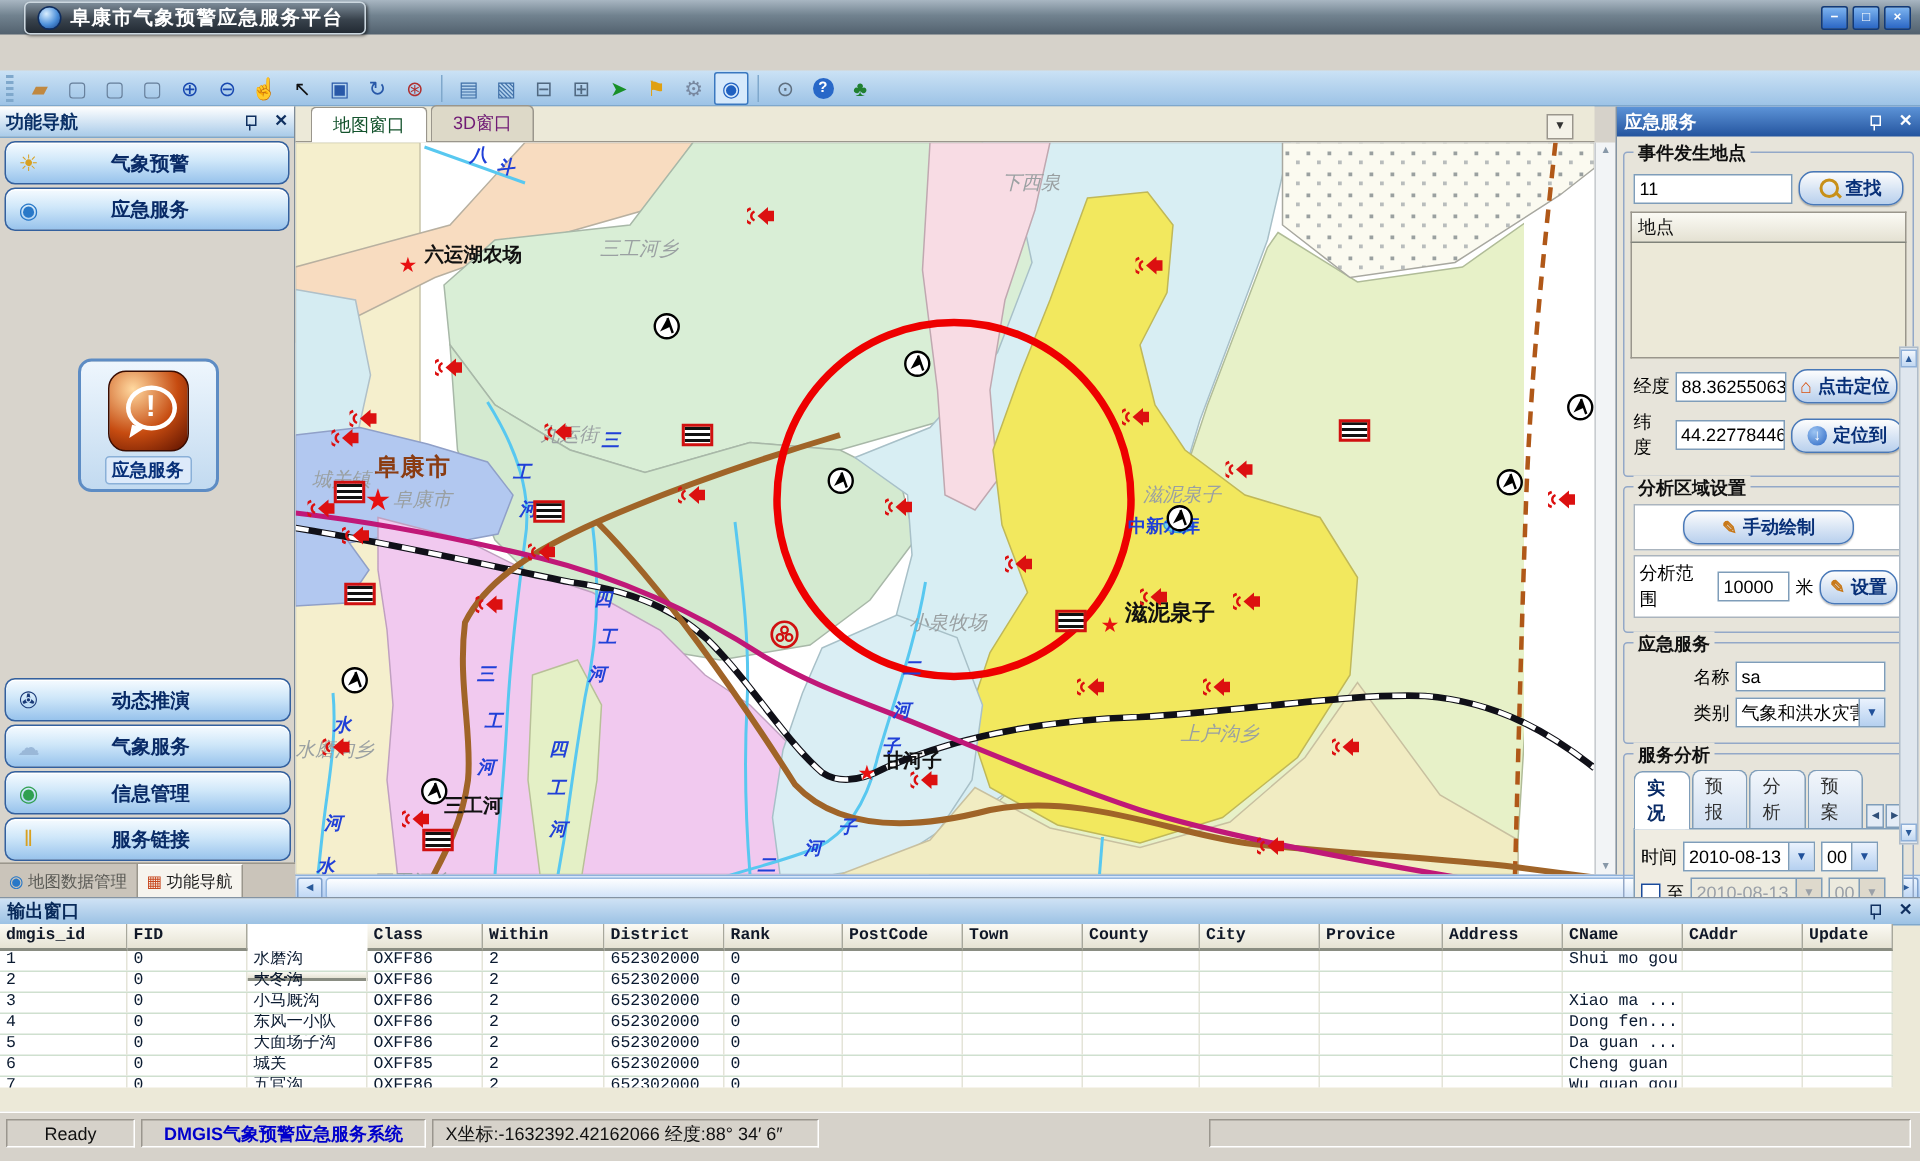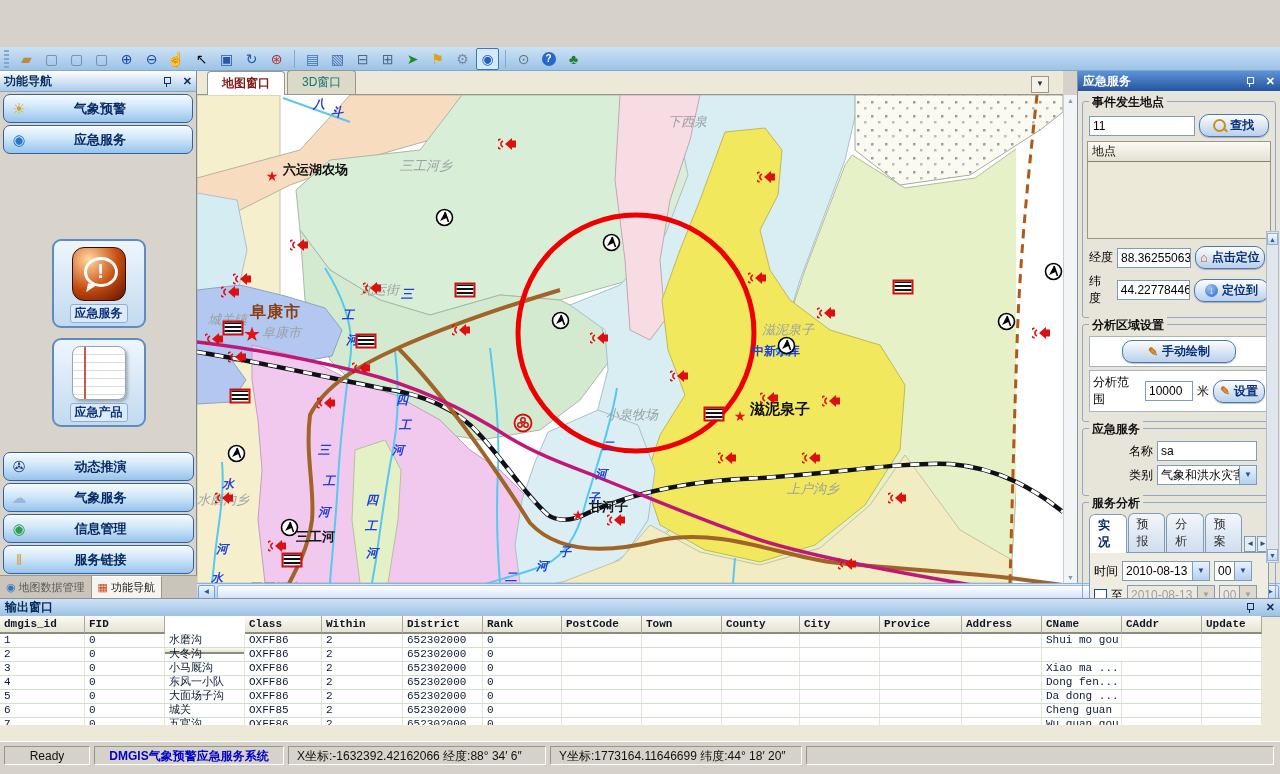--- a/index.html
+++ b/index.html
@@ -73,22 +73,22 @@
   #lp-tabs{position:absolute;left:0;bottom:0;width:197px;height:22px;
     background:#cac4ba;border-top:1px solid #9a968c;display:flex;}
   .lp-tab{display:flex;align-items:center;gap:3px;font-size:11px;color:#5a5a55;
     padding:0 6px;border-right:1px solid #9a968c;}
   .lp-tab.on{background:#f6f4ee;color:#202020;border-top:1px solid #fff;}
   
   #maptabs{position:absolute;left:197px;top:71px;width:866px;height:24px;
     background:#ece9d8;border-bottom:1px solid #9a968c;display:flex;align-items:flex-end;
     padding-left:10px;box-sizing:border-box;}
   .map-tab{font-size:12px;padding:3px 14px;border:1px solid #9a968c;border-bottom:none;
-    border-radius:4px 4px 0 0;background:#ddd9c8;color:#0f766e;margin-right:2px;}
-  .map-tab.on{background:#ffffff;font-weight:bold;color:#7f1d1d;position:relative;top:1px;}
+    border-radius:4px 4px 0 0;background:#ddd9c8;color:#701a75;margin-right:2px;}
+  .map-tab.on{background:#ffffff;font-weight:normal;color:#14532d;position:relative;top:1px;}
   #maptab-drop{position:absolute;right:14px;top:5px;width:16px;height:15px;
     border:1px solid #9a968c;background:#f4f2e8;font-size:8px;text-align:center;
     line-height:14px;color:#333;}
   #mapview{position:absolute;left:197px;top:95px;width:866px;height:488px;
     overflow:hidden;background:#fff;}
   #mapview svg{position:absolute;left:0;top:0;}
   .map-lab{position:absolute;white-space:nowrap;transform:translate(0,-50%);}
   .map-lab.township{color:#9aa0a2;font-style:italic;font-size:13px;}
   .map-lab.town-black{color:#111;font-size:13px;font-weight:bold;}
   .map-lab.town-black-lg{color:#111;font-size:15px;font-weight:bold;}
@@ -208,20 +208,31 @@
   .sb-panel{position:absolute;top:4px;height:19px;line-height:19px;padding:0 8px;
     border:1px solid;border-color:#9a968e #ffffff #ffffff #9a968e;color:#101010;
     overflow:hidden;white-space:nowrap;box-sizing:border-box;}
   #sb-sys{color:#0000cc;font-weight:bold;}
 </style>
 </head>
 <body>
 
 <div id="app">
 
+  <div id="titlebar">
+    <div id="titleplate">
+      <span class="globe-s"></span>
+      <span class="t">阜康市气象预警应急服务平台</span>
+    </div>
+    <div id="wincontrols">
+      <div class="winbtn">−</div>
+      <div class="winbtn">□</div>
+      <div class="winbtn">×</div>
+    </div>
+  </div>
 
 
   <div id="toolbar">
     <div class="tb-grip"></div>
   <div class="tb-ico">
         <span style="color: rgb(192, 136, 64);">▰</span>
       </div>
       <div class="tb-ico">
         <span style="color: rgb(104, 128, 156);">▢</span>
       </div>
@@ -303,21 +314,20 @@
         <div class="nav-bar">
           <span class="nv-ico" style="color: rgb(40, 120, 200);">◉</span>
           <span class="t">应急服务</span>
         </div>
       </div>
     <div id="lp-shortcuts">
         <div class="big-btn"><div class="ico-alert">
             <div class="bub">!</div>
             <div class="tail"></div>
           </div><div class="lbl">应急服务</div></div>
-        <div class="big-btn"><div class="ico-note"></div><div class="lbl">应急产品</div></div>
       </div>
     <div id="lp-bottom">
         <div class="nav-bar">
           <span class="nv-ico" style="color: rgb(26, 58, 120);">✇</span>
           <span class="t">动态推演</span>
         </div>
         <div class="nav-bar">
           <span class="nv-ico" style="color: rgb(154, 184, 216);">☁</span>
           <span class="t">气象服务</span>
         </div>
@@ -938,21 +948,21 @@
           <div class="ow-cell" style="width: 77px;">OXFF86</div>
           <div class="ow-cell" style="width: 81px;">2</div>
           <div class="ow-cell" style="width: 80px;">652302000</div>
           <div class="ow-cell" style="width: 79px;">0</div>
           <div class="ow-cell" style="width: 80px;"></div>
           <div class="ow-cell" style="width: 80px;"></div>
           <div class="ow-cell" style="width: 78px;"></div>
           <div class="ow-cell" style="width: 80px;"></div>
           <div class="ow-cell" style="width: 82px;"></div>
           <div class="ow-cell" style="width: 80px;"></div>
-          <div class="ow-cell" style="width: 80px;">Da dong ...</div>
+          <div class="ow-cell" style="width: 80px;">Da guan ...</div>
           <div class="ow-cell" style="width: 80px;"></div>
           <div class="ow-cell" style="width: 60px;"></div>
         </div>
         <div class="ow-row">
           <div class="ow-cell" style="width: 85px;">6</div>
           <div class="ow-cell" style="width: 80px;">0</div>
           <div class="ow-cell" style="width: 80px;">城关</div>
           <div class="ow-cell" style="width: 77px;">OXFF85</div>
           <div class="ow-cell" style="width: 81px;">2</div>
           <div class="ow-cell" style="width: 80px;">652302000</div>
@@ -986,18 +996,17 @@
           <div class="ow-cell" style="width: 60px;"></div>
         </div>
       </div>
 
   </div>
 
   <div id="statusbar">
     <div class="sb-panel" style="left:4px;width:86px;text-align:center">Ready</div>
     <div class="sb-panel" id="sb-sys" style="left:94px;width:190px;text-align:center">DMGIS气象预警应急服务系统</div>
     <div class="sb-panel" style="left:288px;width:258px">X坐标:-1632392.42162066  经度:88° 34′ 6″</div>
-    <div class="sb-panel" style="left:550px;width:252px">Y坐标:1773164.11646699  纬度:44° 18′ 20″</div>
     <div class="sb-panel" style="left:806px;width:468px"></div>
 
   </div>
 
 </div>
 
 </body></html>

